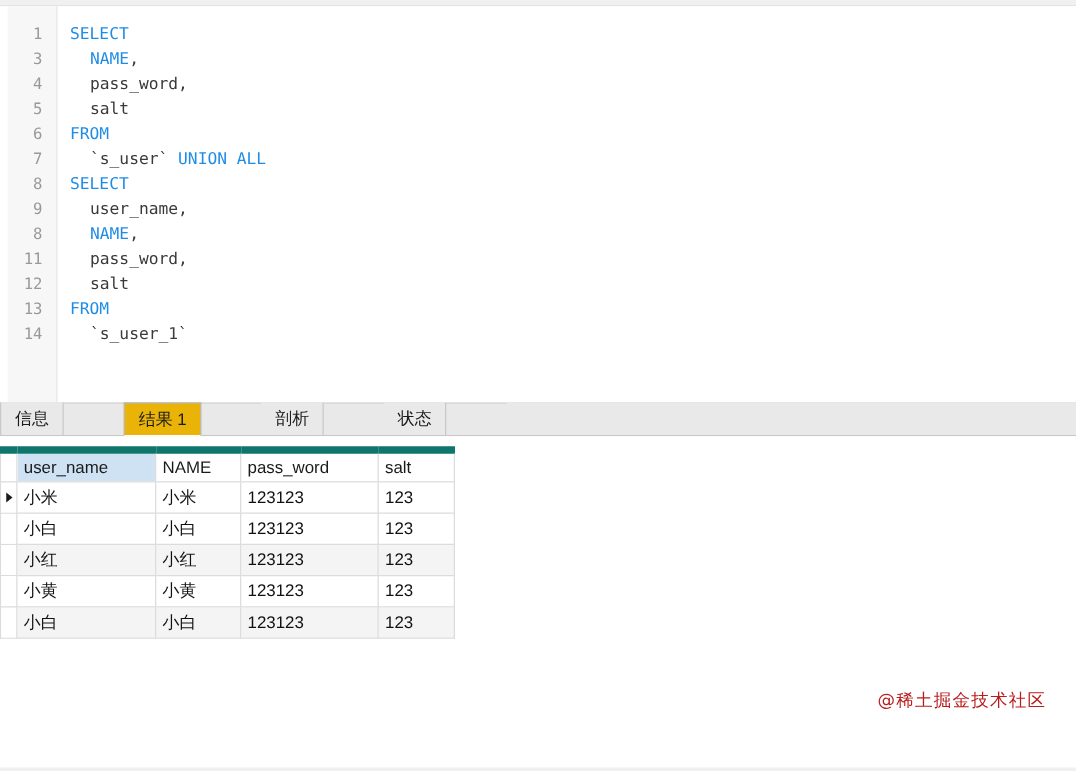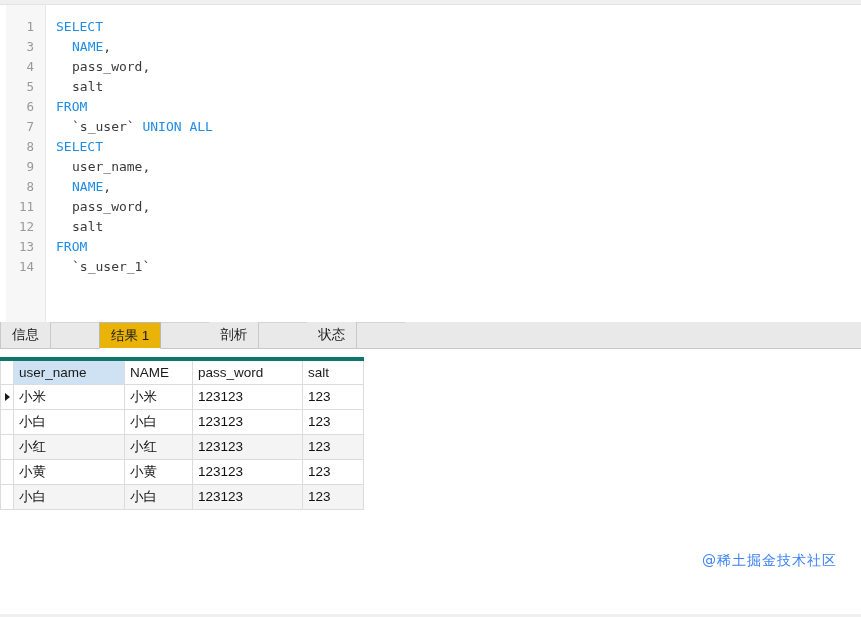--- a/index.html
+++ b/index.html
@@ -155,21 +155,21 @@
     height: 25px;
     text-align: left;
     font-weight: normal;
     vertical-align: middle;
     white-space: nowrap;
     overflow: hidden;
     color: #111111;
     box-sizing: border-box;
   }
   table.grid thead th {
-    border-top: 4px solid #0f766e;
+    border-top: 6px solid #0f766e;
     background: #ffffff;
     color: #1a1a1a;
     font-size: 13.5px;
   }
   table.grid thead th.sel {
     background: #cfe2f3;
   }
   table.grid th.rowmark,
   table.grid td.rowmark {
     width: 13px;
@@ -198,21 +198,21 @@
   .col-username { width: 111px; }
   .col-name     { width: 68px; }
   .col-password { width: 110px; }
   .col-salt     { width: 61px; }
 
   
   .watermark {
     position: absolute;
     right: 24px;
     bottom: 22px;
-    color: #3b82f6;
+    color: #b91c1c;
     font-size: 14px;
     letter-spacing: 1px;
     user-select: none;
     font-family: "DejaVu Sans", "Liberation Sans", sans-serif;
   }
 
   
   .bottom-strip {
     position: absolute;
     left: 0; right: 0; bottom: 0;

